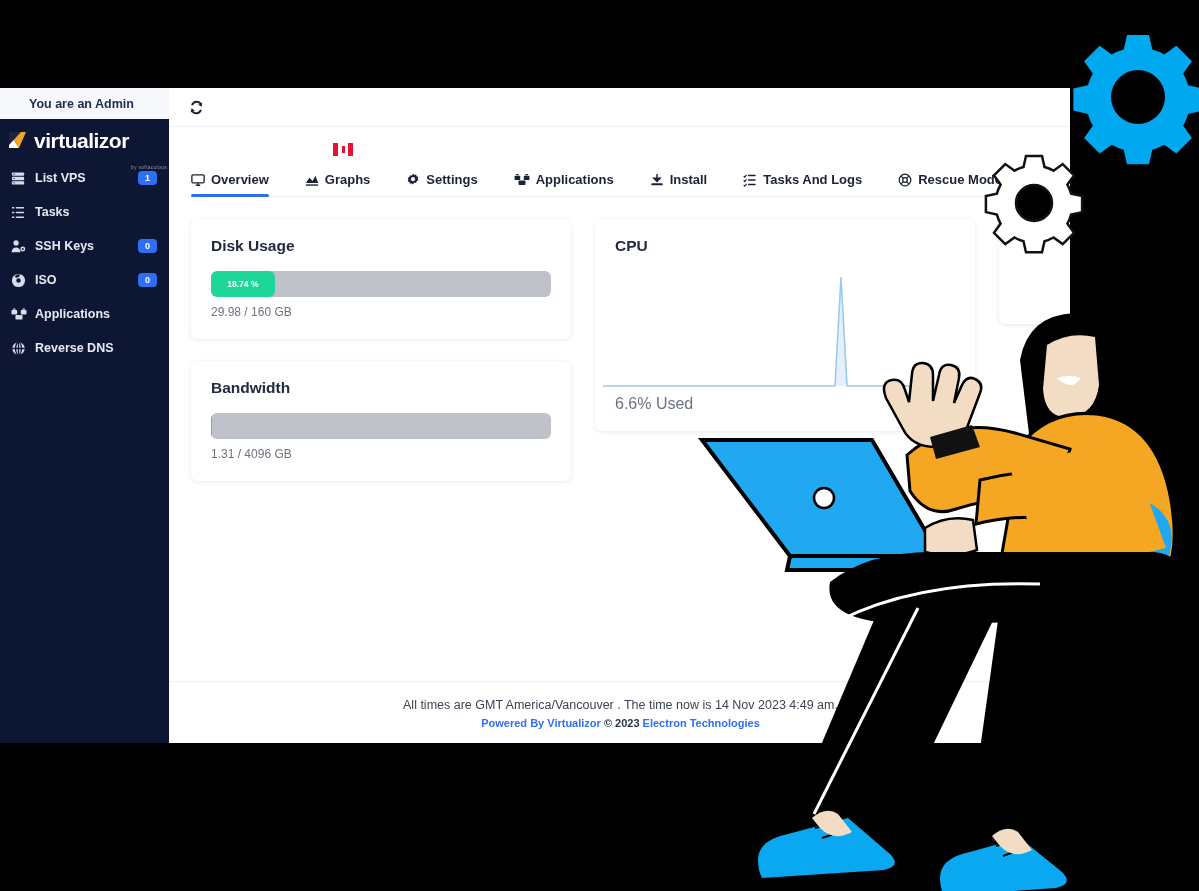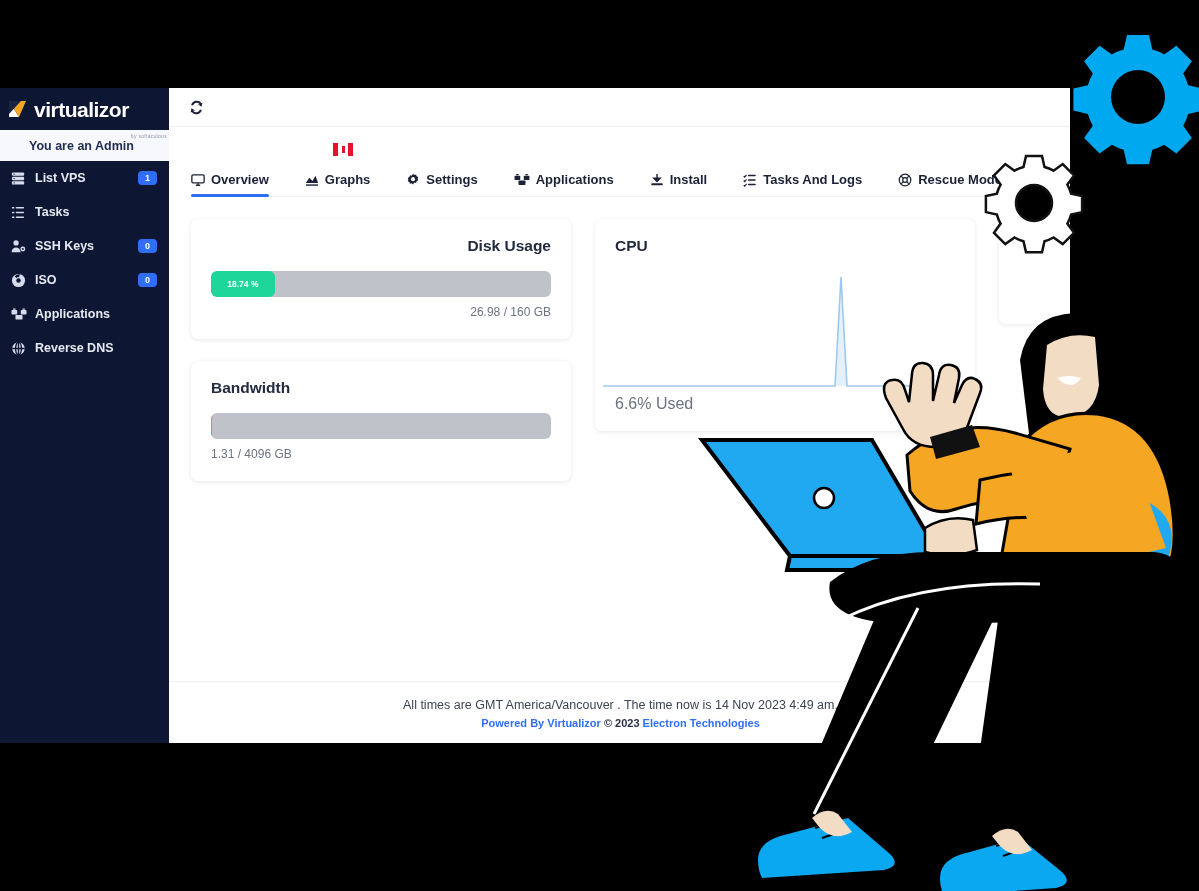--- a/index.html
+++ b/index.html
@@ -142,21 +142,21 @@
     height:26px;background:#bfc3c9;border-radius:6px;overflow:hidden;position:relative;
   }
   .bar-fill{
     height:100%;background:#1ed69a;border-radius:6px;
     display:flex;align-items:center;justify-content:center;
     font-size:8.5px;font-weight:700;color:#ffffff;
   }
   .bar-caption{
     margin-top:8px;font-size:12px;color:#6b7280;
   }
-  #card-disk{width:380px;text-align:right;}
+  #card-disk{width:380px;}
   #card-bandwidth{width:380px;}
   #card-cpu{width:380px;height:212px;position:relative;overflow:hidden;}
   #card-extra{width:150px;height:105px;}
   .cpu-graph{
     position:absolute;left:0;right:0;bottom:44px;height:120px;
   }
   .cpu-caption{
     position:absolute;left:20px;bottom:18px;font-size:16px;color:#6b7280;
   }
 
@@ -171,35 +171,35 @@
 
   
   #art{position:absolute;left:0;top:0;width:1199px;height:891px;pointer-events:none;}
 </style>
 </head>
 <body>
 
 <div id="app-window">
 
   <div id="sidebar">
+
+    <div id="admin-strip">
+      <span>You are an Admin</span>
+    </div>
 
     <div id="brand">
       <span class="brand-mark">
         <svg width="22" height="22" viewBox="0 0 22 22">
           <polygon points="1,3 1,19 11,19" fill="#ffffff"></polygon>
           <polygon points="1,3 18,3 11,19" fill="#f5a623"></polygon>
           <polygon points="1,3 13,3 1,16" fill="#1b2540"></polygon>
         </svg>
       </span>
       <span class="brand-text">virtualizor</span>
       <span class="brand-sub">by softaculous</span>
-    </div>
-
-    <div id="admin-strip">
-      <span>You are an Admin</span>
     </div>
 
     <div class="nav-item">
       <span class="nav-ico">
         <svg width="15" height="15" viewBox="0 0 16 16" fill="currentColor">
           <rect x="1" y="1.5" width="13" height="3.6" rx="1"></rect>
           <rect x="1" y="6.2" width="13" height="3.6" rx="1"></rect>
           <rect x="1" y="10.9" width="13" height="3.6" rx="1"></rect>
           <rect x="2.6" y="2.8" width="1.4" height="1" fill="#0d1633"></rect>
           <rect x="2.6" y="7.5" width="1.4" height="1" fill="#0d1633"></rect>
@@ -376,21 +376,21 @@
 
       <div class="col">
 
         <div class="card" id="card-disk">
           <div class="card-title">Disk Usage</div>
           <div class="bar-track">
             <div class="bar-fill" id="disk-fill" style="width: 18.74%; background: rgb(30, 214, 154);">
               <span>18.74 %</span>
             </div>
           </div>
-          <div class="bar-caption">26.98 / 160 GB</div>
+          <div class="bar-caption">29.98 / 160 GB</div>
         </div>
 
         <div class="card" id="card-bandwidth">
           <div class="card-title">Bandwidth</div>
           <div class="bar-track">
             <div class="bar-fill" id="bw-fill" style="width: 0.03%; background: rgb(30, 214, 154);">
               <span></span>
             </div>
           </div>
           <div class="bar-caption">1.31 / 4096 GB</div>

